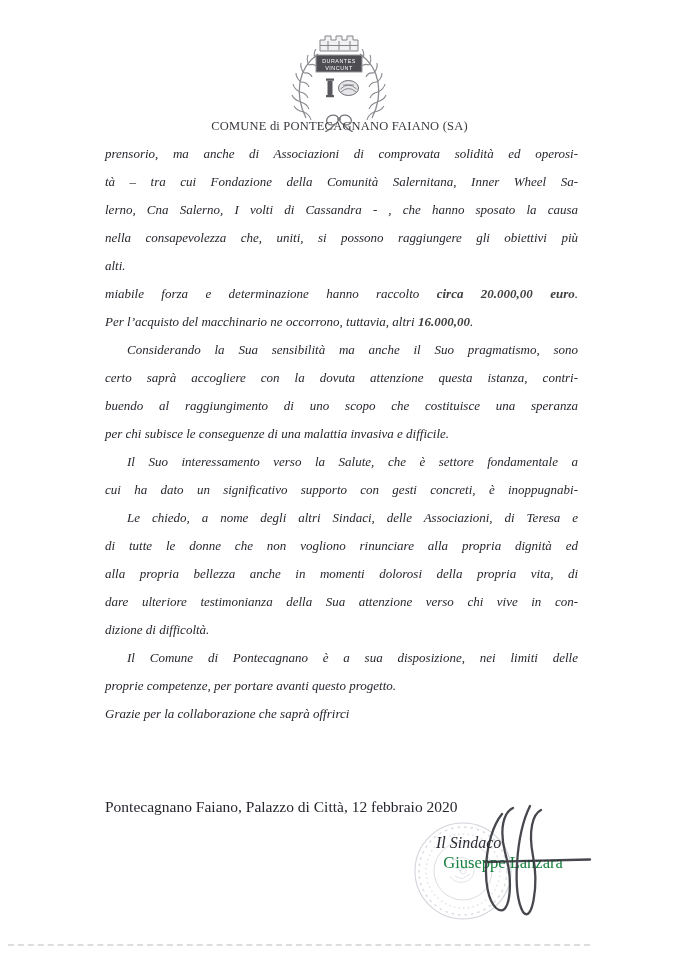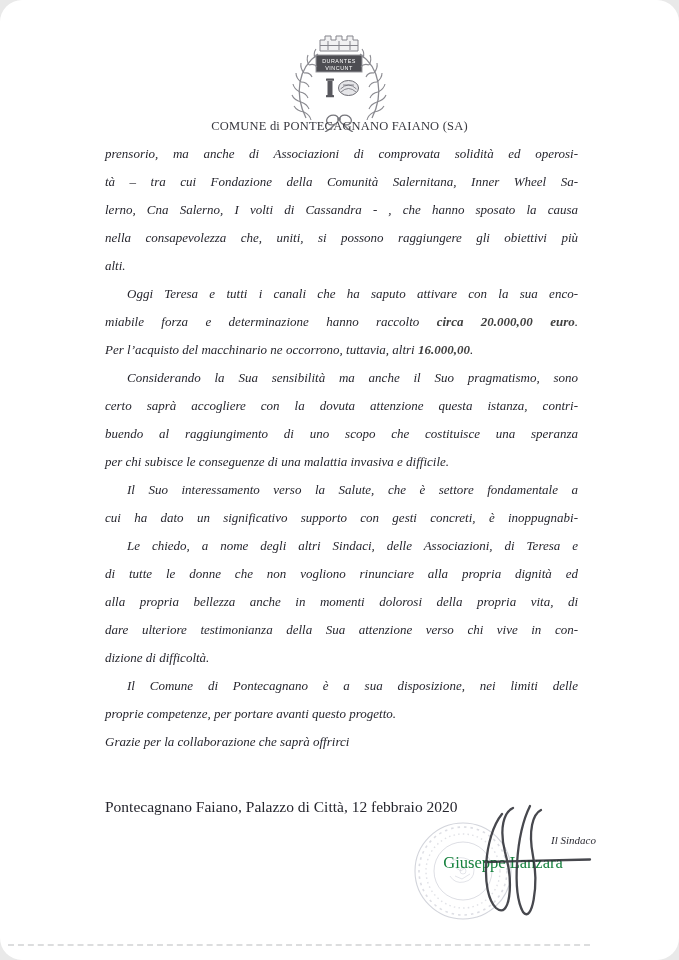--- a/index.html
+++ b/index.html
@@ -5,21 +5,20 @@
   html, body { margin: 0; padding: 0; background: #e9e9e9; }
   .page {
     position: relative;
     width: 679px;
     height: 960px;
     margin: 0 auto;
     background: #ffffff;
     overflow: hidden;
     font-family: "Liberation Serif", serif;
     color: #26262e;
-    border-radius: 22px;
   }
 
   
   .crest {
     position: absolute;
     left: 282px; top: 28px;
     width: 114px; height: 104px;
   }
   .comune-name {
     position: absolute;
@@ -66,23 +65,23 @@
   }
   .stamp {
     position: absolute;
     left: 10px; top: 18px;
     width: 106px; height: 106px;
   }
   .sig-role {
     position: absolute;
     left: 36px; top: 34px;
     width: 160px;
-    text-align: right;
+    text-align: left;
     font-style: italic;
-    font-size: 11px;
+    font-size: 16px;
     color: #2b2b33;
   }
   .sig-name {
     position: absolute;
     left: 23px; top: 53px;
     width: 160px;
     text-align: center;
     font-size: 16.5px;
     color: #15803d;
   }
@@ -159,21 +158,20 @@
   </div>
 
   <div class="comune-name">COMUNE di PONTECAGNANO FAIANO (SA)</div>
 
   <div class="letter-body" id="letter-body">
       <div class="line j"><span>prensorio, ma anche di Associazioni di comprovata solidità ed operosi-</span></div>
       <div class="line j"><span>tà – tra cui Fondazione della Comunità Salernitana, Inner Wheel Sa-</span></div>
       <div class="line j"><span>lerno, Cna Salerno, I volti di Cassandra - , che hanno sposato la causa</span></div>
       <div class="line j"><span>nella consapevolezza che, uniti, si possono raggiungere gli obiettivi più</span></div>
       <div class="line"><span>alti.</span></div>
-      <div class="line j ind"><span>Oggi Teresa e tutti i canali che ha saputo attivare con la sua enco-</span></div>
       <div class="line j"><span>miabile forza e determinazione hanno raccolto </span><span class="b">circa 20.000,00 euro</span><span>.</span></div>
       <div class="line"><span>Per l’acquisto del macchinario ne occorrono, tuttavia, altri </span><span class="b">16.000,00</span><span>.</span></div>
       <div class="line j ind"><span>Considerando la Sua sensibilità ma anche il Suo pragmatismo, sono</span></div>
       <div class="line j"><span>certo saprà accogliere con la dovuta attenzione questa istanza, contri-</span></div>
       <div class="line j"><span>buendo al raggiungimento di uno scopo che costituisce una speranza</span></div>
       <div class="line"><span>per chi subisce le conseguenze di una malattia invasiva e difficile.</span></div>
       <div class="line j ind"><span>Il Suo interessamento verso la Salute, che è settore fondamentale a</span></div>
       <div class="line j"><span>cui ha dato un significativo supporto con gesti concreti, è inoppugnabi-</span></div>
       <div class="line j ind"><span>Le chiedo, a nome degli altri Sindaci, delle Associazioni, di Teresa e</span></div>
       <div class="line j"><span>di tutte le donne che non vogliono rinunciare alla propria dignità ed</span></div>

